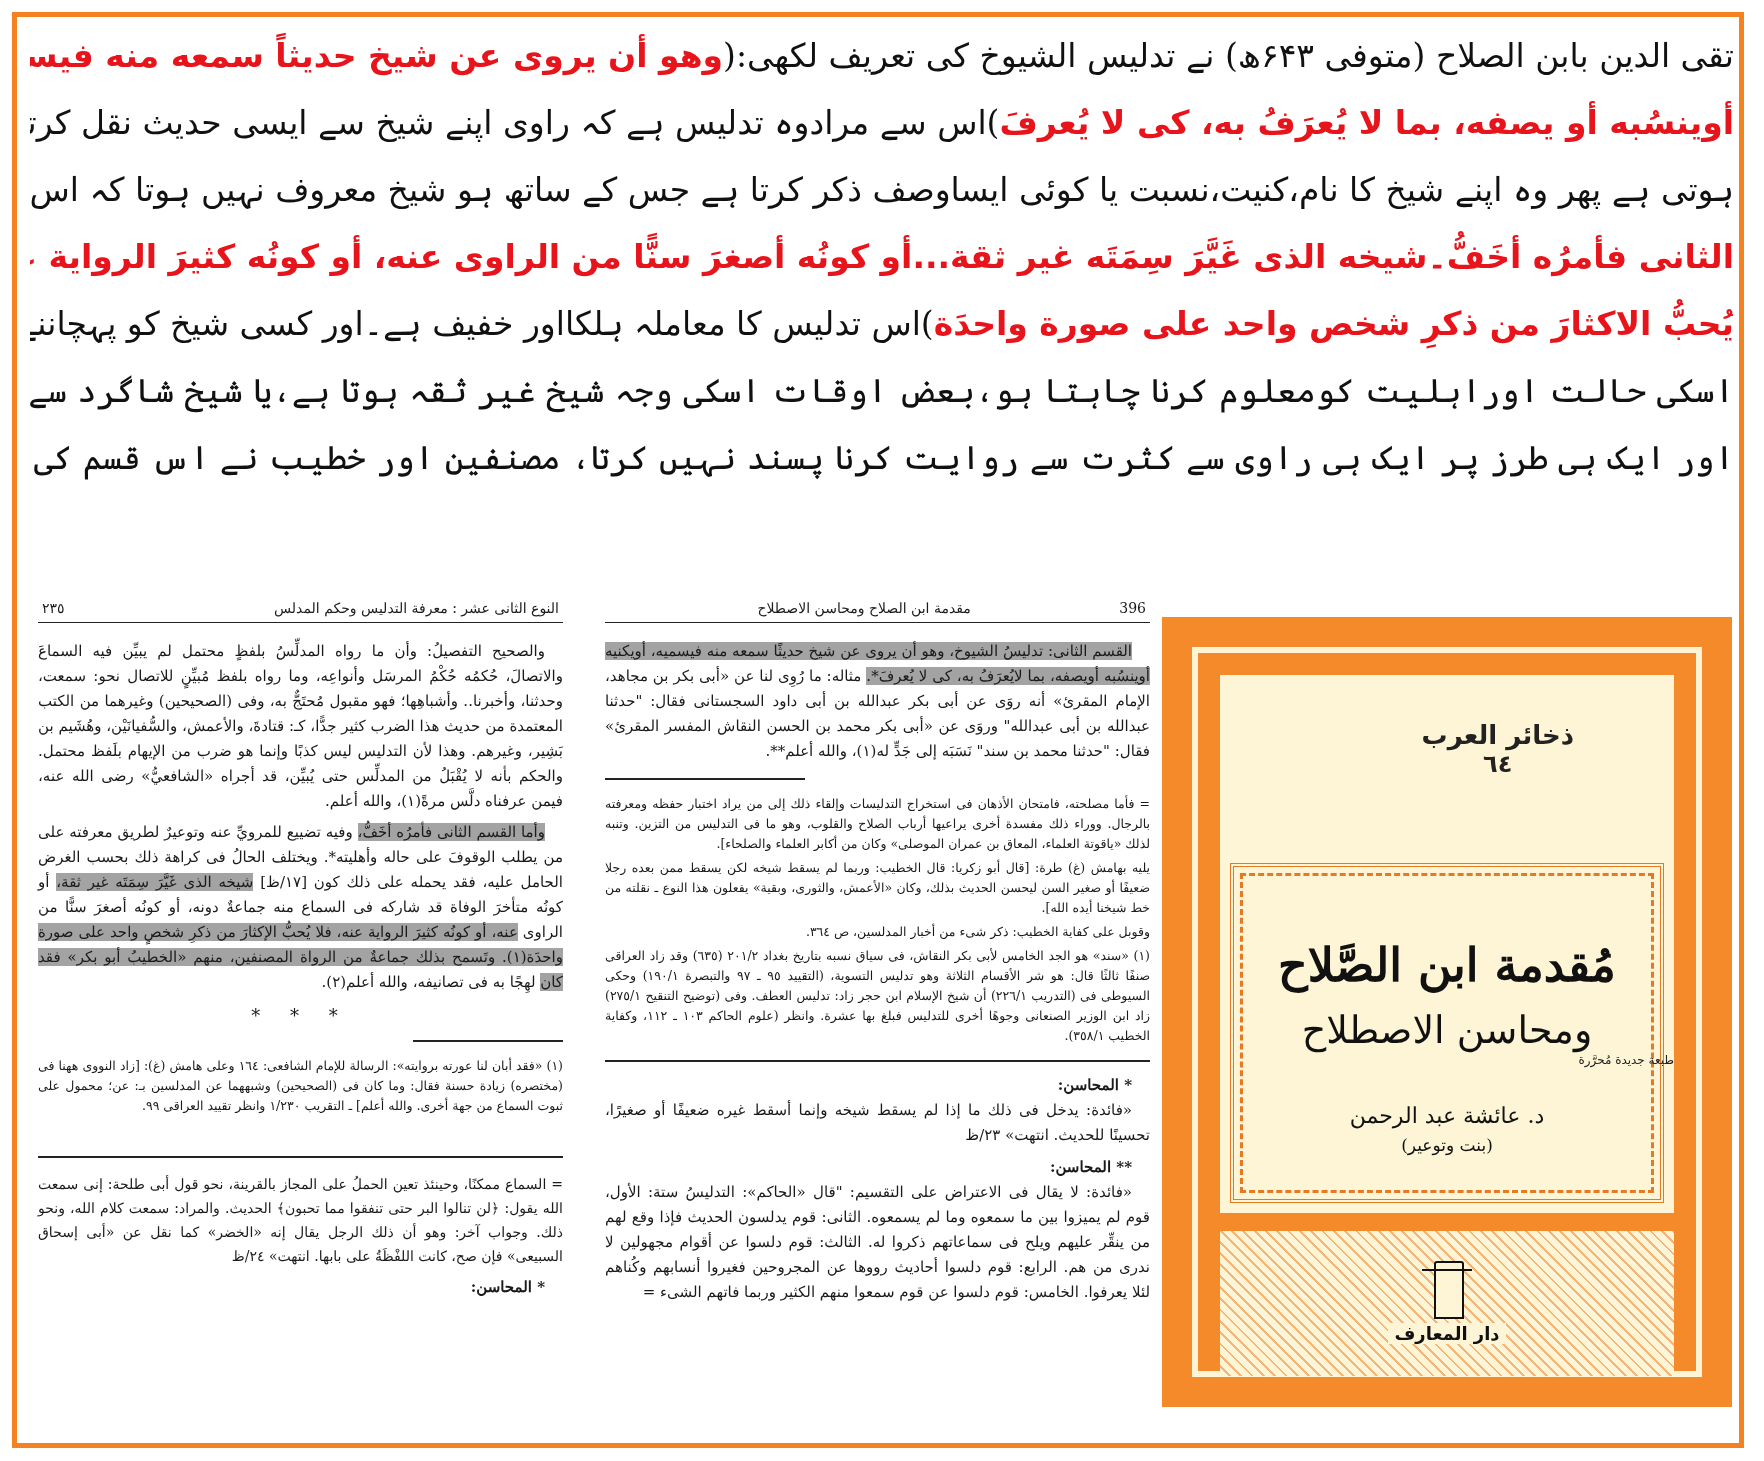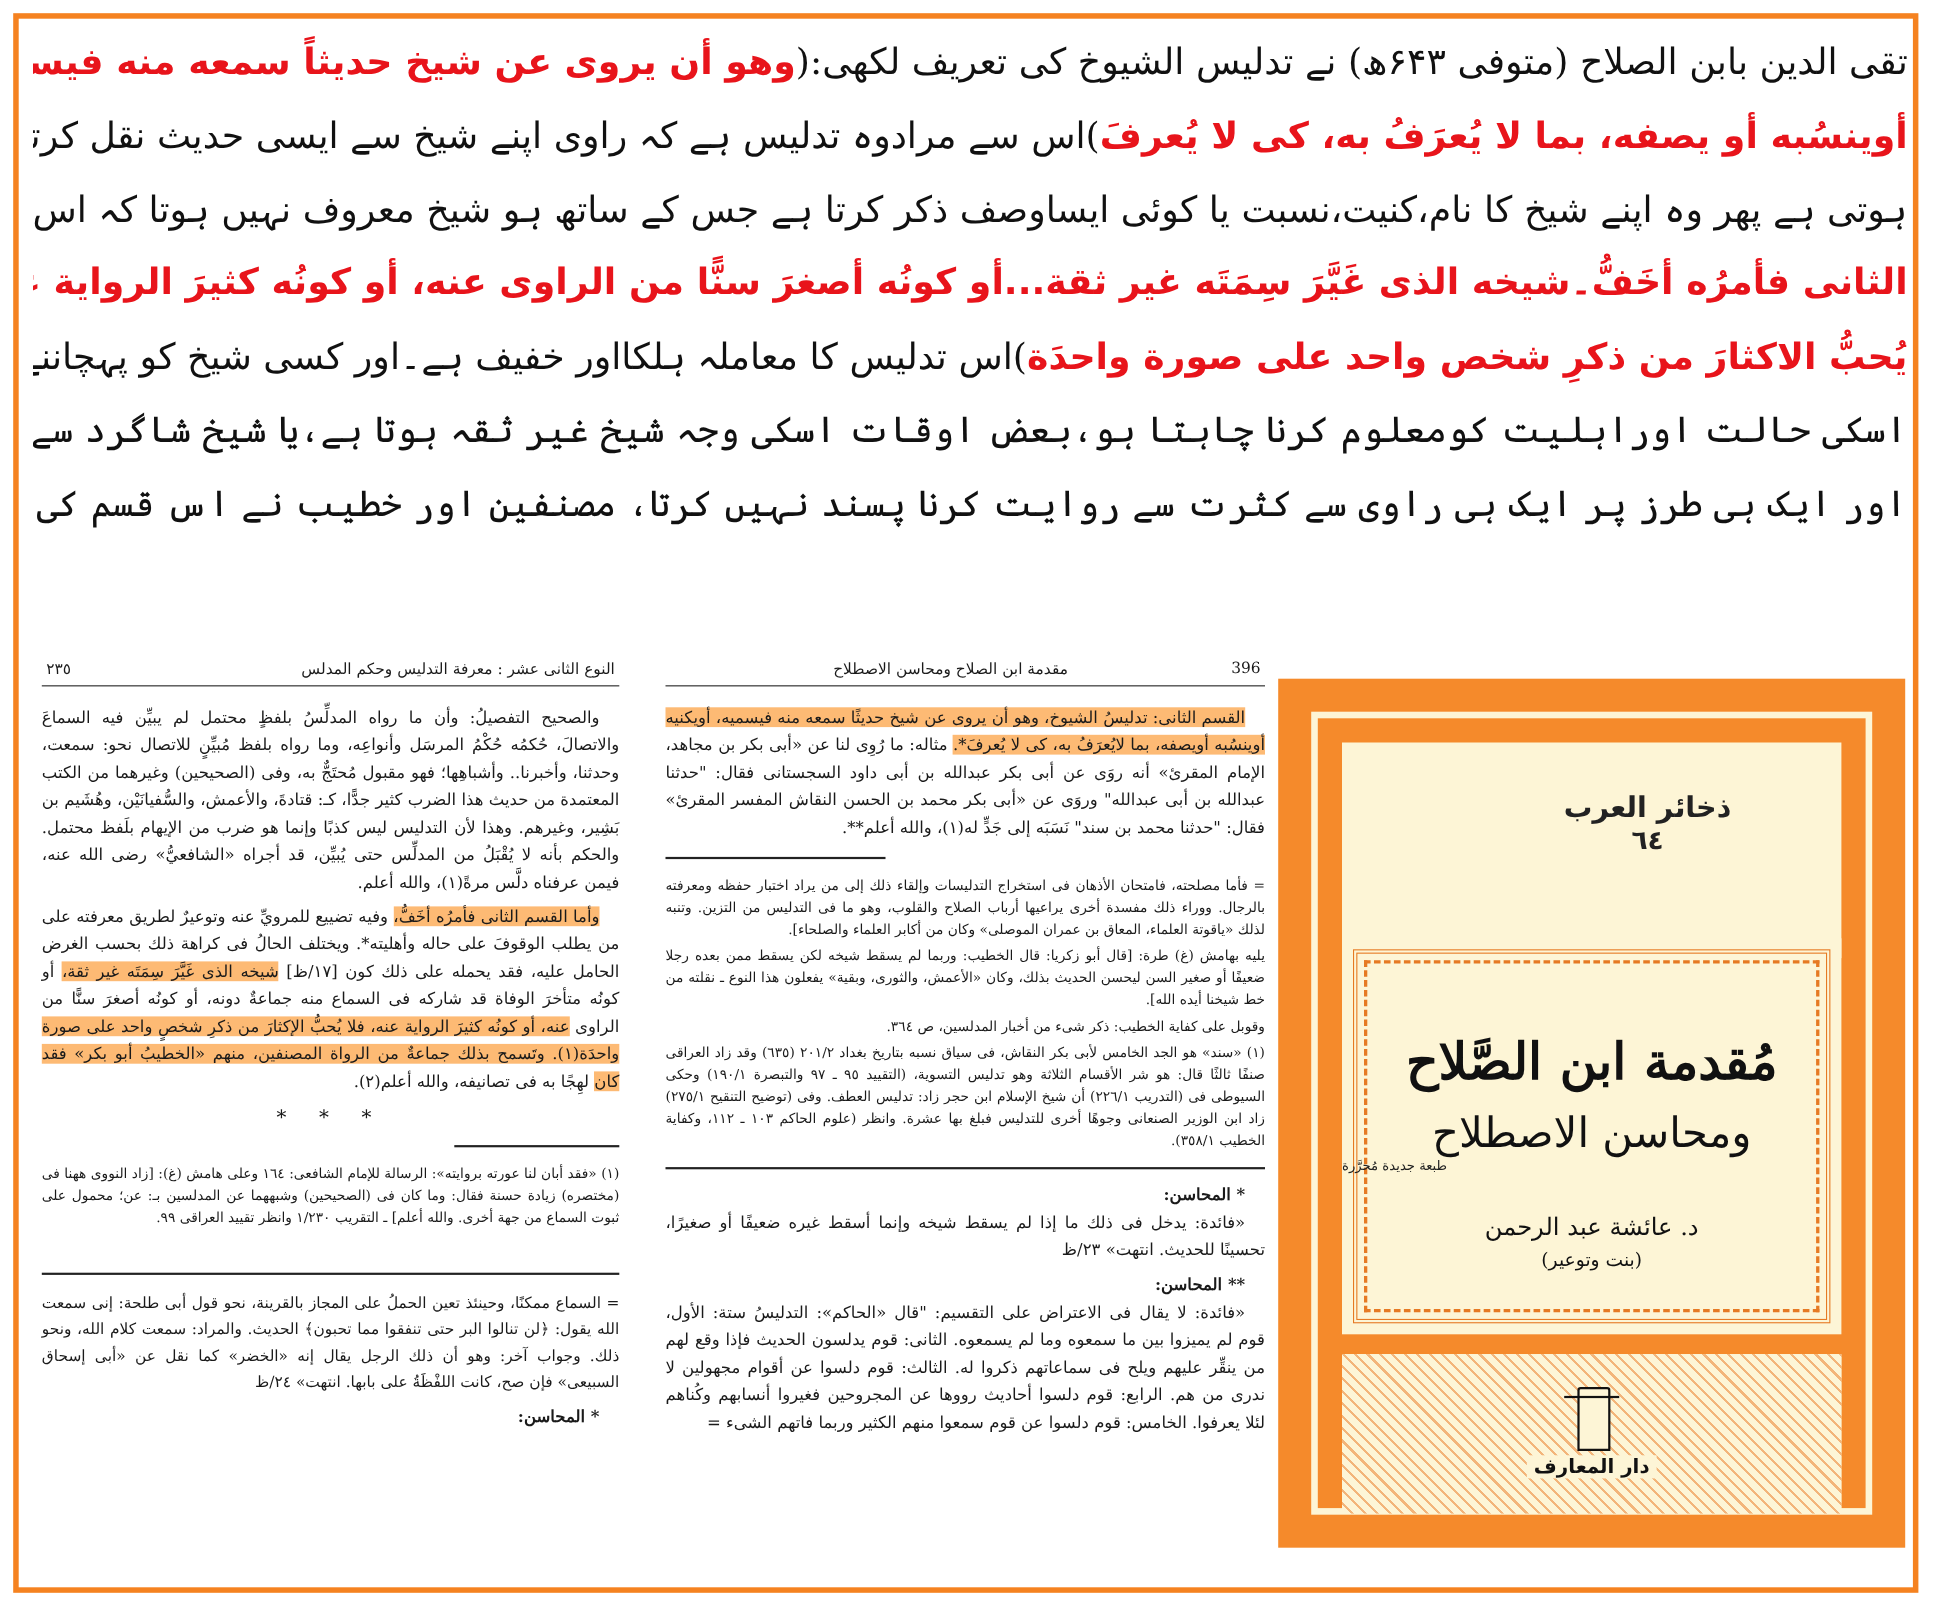--- a/index.html
+++ b/index.html
@@ -7,39 +7,39 @@
   .frame{position:absolute;left:12px;top:12px;width:1732px;height:1436px;border:5px solid #F58220;box-sizing:border-box;background:#fff;}
   .urdu{position:absolute;left:30px;right:30px;top:22px;direction:rtl;text-align:justify;text-align-last:justify;}
   .uline{height:67px;line-height:67px;font-family:"DejaVu Serif",serif;font-size:33px;color:#111;white-space:nowrap;overflow:hidden;text-align:justify;text-align-last:justify;}
   .red{color:#E8141B;font-family:"DejaVu Sans",sans-serif;font-weight:bold;}
   .page{position:absolute;top:600px;height:830px;direction:rtl;font-family:"DejaVu Serif",serif;color:#1a1a1a;}
   .pg-left{left:38px;width:525px;}
   .pg-mid{left:605px;width:545px;}
   .runhead{display:flex;justify-content:space-between;font-size:14px;padding:0 4px 6px 4px;border-bottom:1.5px solid #222;margin-bottom:16px;}
   .body{font-size:15px;line-height:25px;text-align:justify;}
   .body p{margin:0 0 6px 0;text-indent:18px;}
-  .hl{background:#fdba74;}
+  .hl{background:#a3a3a3;}
   .fn{font-size:12.5px;line-height:20px;text-align:justify;}
   .fn p{margin:0 0 4px 0;}
   .rule{height:0;border-top:2px solid #222;margin:14px 0;}
   .rule.short{width:150px;margin-left:auto;margin-right:0;}
   .rule.shortl{width:200px;margin-right:auto;margin-left:0;}
   .stars{text-align:center;font-size:18px;letter-spacing:12px;margin:10px 0;}
   .subh{font-weight:bold;font-size:15px;margin:10px 18px 4px 0;}
   .cover{position:absolute;left:1162px;top:617px;width:570px;height:790px;background:#F58A2B;}
   .cover-inner{position:absolute;left:30px;top:30px;right:30px;bottom:30px;border:6px solid #FDF5D6;background:#F58A2B;}
   .panel-top{position:absolute;left:22px;right:22px;top:22px;height:196px;background:#FDF5D6;}
   .series{position:absolute;right:100px;top:45px;text-align:center;font-family:"DejaVu Sans",sans-serif;font-size:26px;font-weight:bold;color:#222;direction:rtl;}
   .series .num{font-size:24px;display:block;}
   .panel-mid{position:absolute;left:22px;right:22px;top:200px;height:360px;background:#FDF5D6;}
   .braid{position:absolute;left:10px;right:10px;top:10px;bottom:10px;border:4px double #E67A23;}
   .braid2{position:absolute;left:20px;right:20px;top:20px;bottom:20px;border:3px dashed #E67A23;}
   .title-ar{position:absolute;left:0;right:0;top:85px;text-align:center;direction:rtl;font-family:"DejaVu Serif",serif;font-size:46px;font-weight:bold;color:#111;}
   .subtitle-ar{position:absolute;left:0;right:0;top:155px;text-align:center;direction:rtl;font-family:"DejaVu Serif",serif;font-size:38px;color:#111;}
-  .edition{position:absolute;left:0;right:0;top:200px;text-align:left;direction:rtl;font-size:12px;color:#222;}
+  .edition{position:absolute;left:0;right:0;top:200px;text-align:right;direction:rtl;font-size:12px;color:#222;}
   .author{position:absolute;left:0;right:0;top:250px;text-align:center;direction:rtl;font-family:"DejaVu Serif",serif;font-size:22px;color:#111;}
   .author-alt{position:absolute;left:0;right:0;top:282px;text-align:center;direction:rtl;font-family:"DejaVu Serif",serif;font-size:17px;color:#111;}
   .panel-bot{position:absolute;left:22px;right:22px;top:578px;height:145px;background:repeating-linear-gradient(45deg,#FDF5D6 0 6px,#F3B57A 6px 8px),#FDF5D6;}
   .publisher{position:absolute;left:0;right:0;top:92px;text-align:center;direction:rtl;font-size:18px;font-weight:bold;color:#111;background:transparent;}
   .logo{position:absolute;left:50%;top:30px;width:26px;height:54px;margin-left:-13px;border:2px solid #111;border-radius:3px 3px 0 0;background:#FDF5D6;}
   .logo:before{content:"";position:absolute;left:-14px;top:6px;width:50px;height:2px;background:#111;}
 </style>
 </head>
 <body>
 

